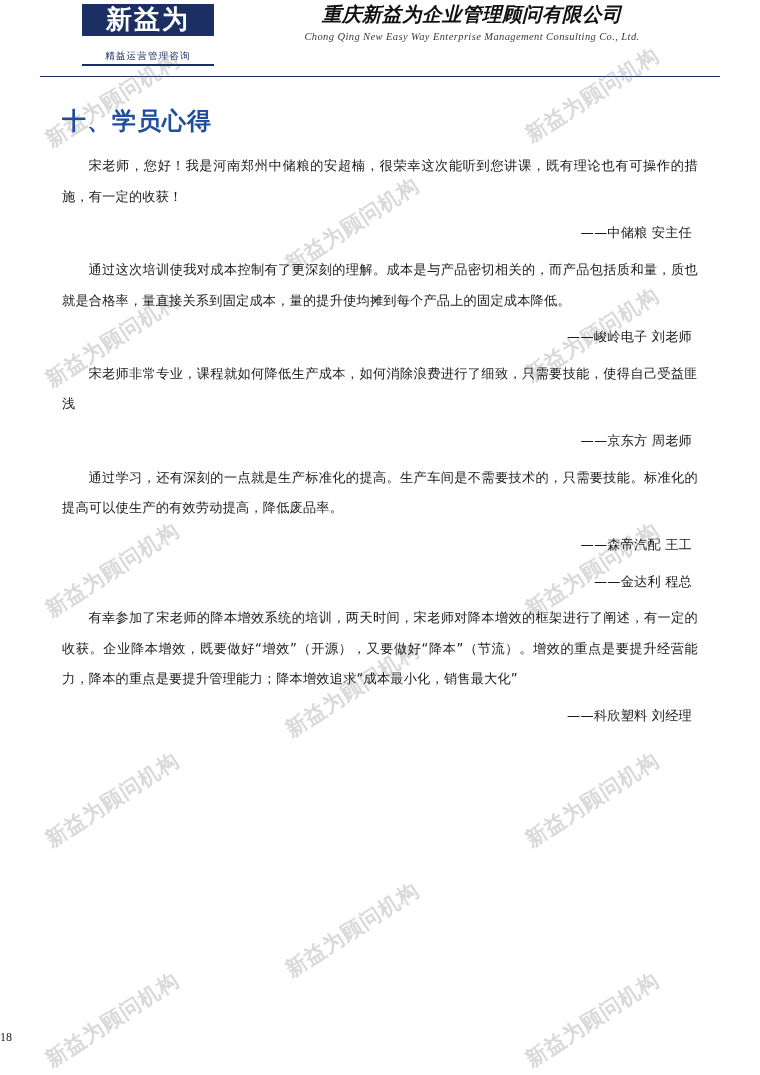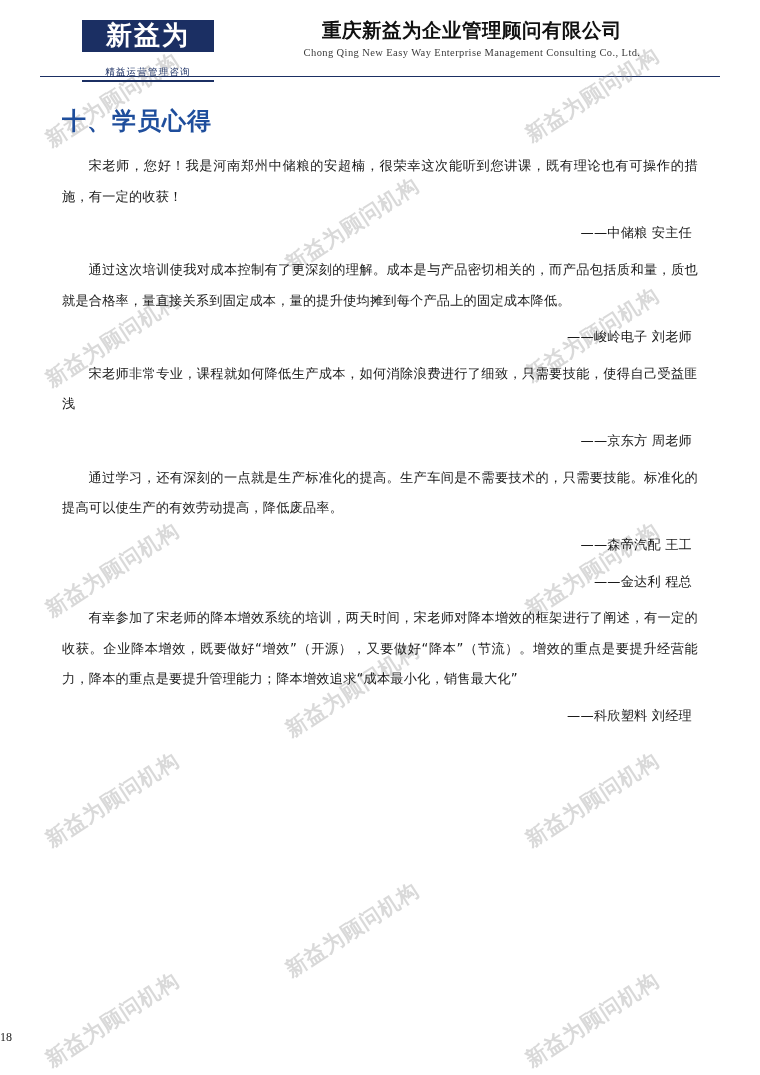--- a/index.html
+++ b/index.html
@@ -15,21 +15,21 @@
     width: 760px;
     height: 1075px;
     background: #ffffff;
     overflow: hidden;
   }
   
   .doc-header {
     position: relative;
     display: flex;
     align-items: flex-start;
-    padding: 18px 40px 0 40px;
+    padding: 2px 40px 0 40px;
     height: 72px;
     box-sizing: border-box;
   }
   .logo-block {
     width: 132px;
     flex: 0 0 132px;
     margin-left: 42px;
     margin-top: 2px;
   }
   .logo-main {
@@ -54,20 +54,21 @@
   }
   .logo-rule {
     height: 2px;
     background: #1b2f63;
     margin-top: 1px;
   }
   .header-titles {
     flex: 1 1 auto;
     text-align: center;
     padding-left: 10px;
+    font-style: italic;
   }
   .header-cn {
     font-family: "DejaVu Sans", sans-serif;
     font-size: 19.5px;
     color: #111111;
     font-weight: bold;
     letter-spacing: 0.5px;
     line-height: 1.3;
   }
   .header-en {

